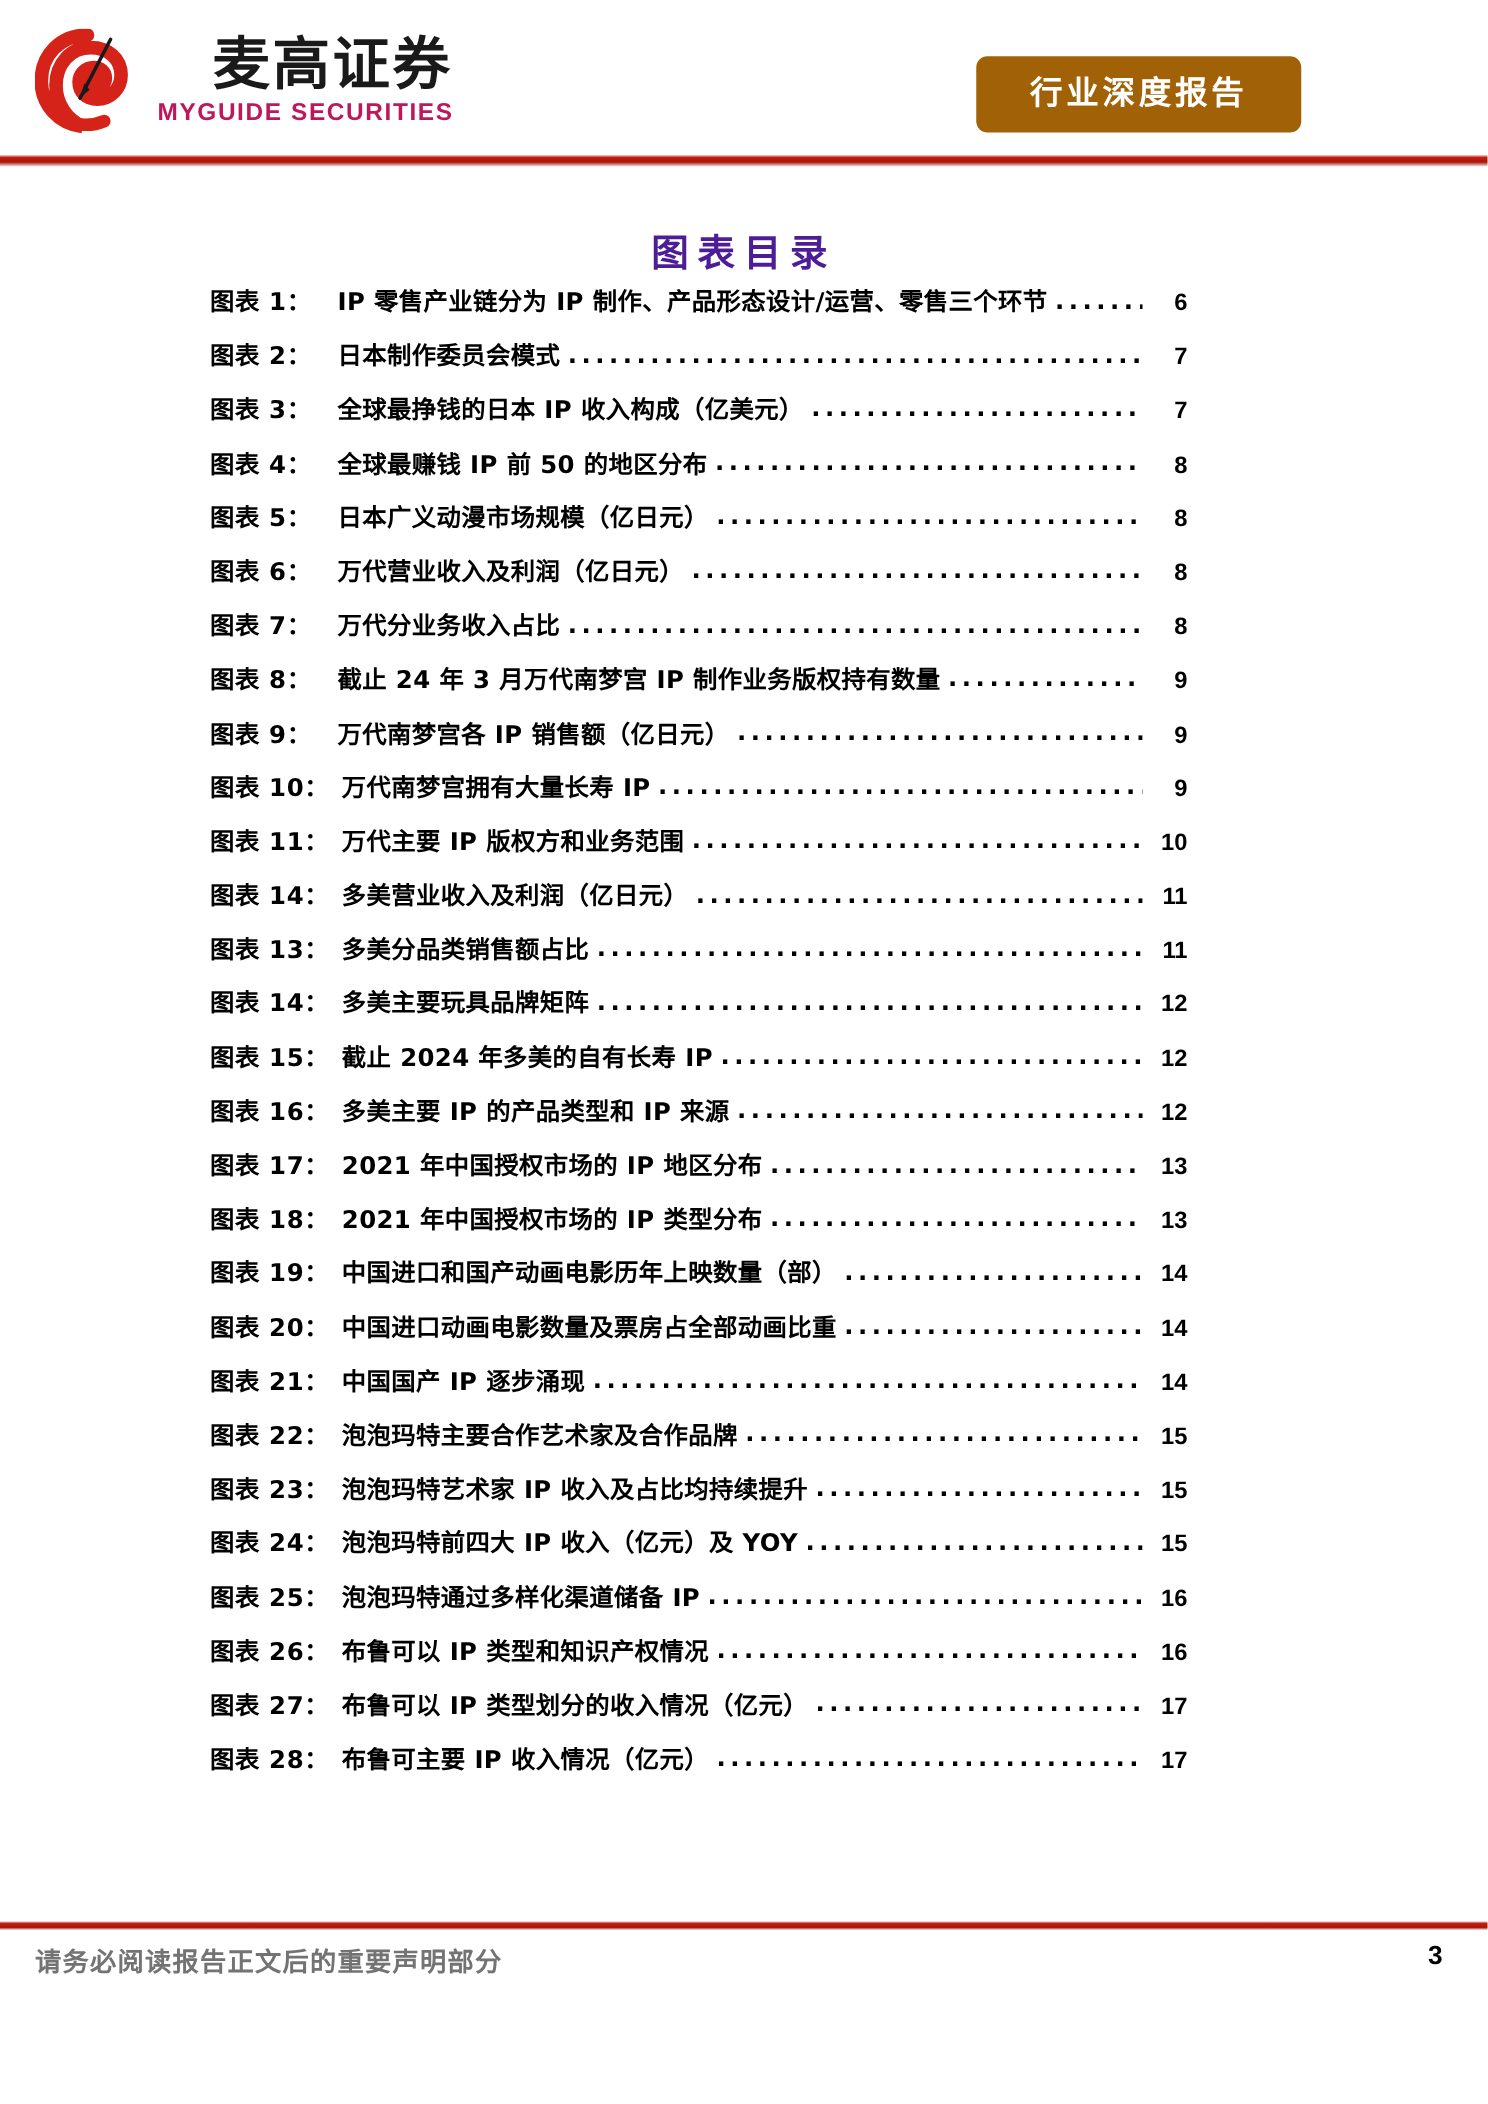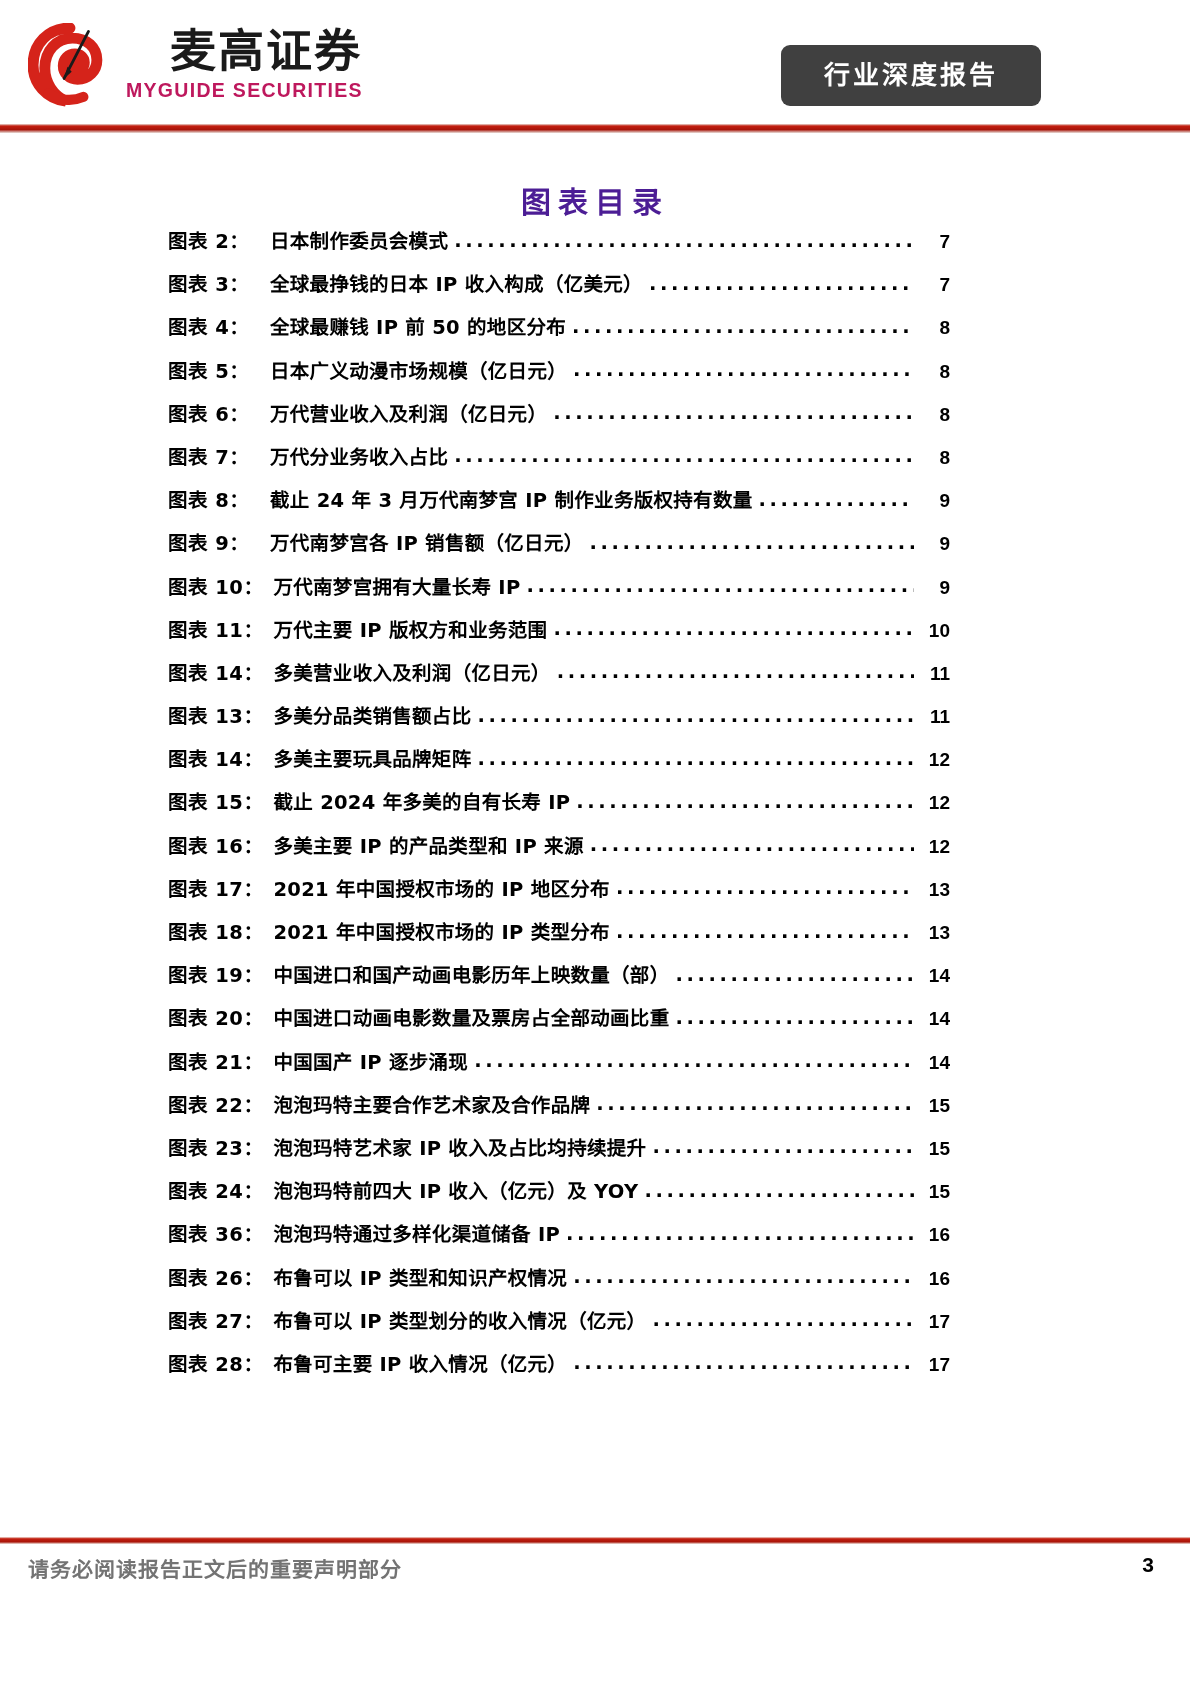--- a/index.html
+++ b/index.html
@@ -59,21 +59,21 @@
     letter-spacing: 1.3px;
     color: #be185d;
     margin-top: 4px;
     white-space: nowrap;
   }
 
   .report-badge {
     position: absolute;
     right: 149px;
     top: 45px;
-    background: #404040;
+    background: #a16207;
     color: #ffffff;
     border-radius: 9px;
     padding: 15px 43px;
     font-family: "DejaVu Sans", "Liberation Sans", sans-serif;
     font-size: 26px;
     font-weight: 600;
     letter-spacing: 3px;
     line-height: 1.2;
     white-space: nowrap;
   }
@@ -213,20 +213,26 @@
   </div>
 
   <div class="report-badge">行业深度报告</div>
 </div>
 <div class="header-rule"></div>
 
 <div class="doc-title">图表目录</div>
 
 <div class="toc" id="toc-container">
     <div class="toc-row">
+      <span class="toc-label">图表 1：</span>
+      <span class="toc-text">IP 零售产业链分为 IP 制作、产品形态设计/运营、零售三个环节</span>
+      <span class="toc-leader"></span>
+      <span class="toc-page">6</span>
+    </div>
+    <div class="toc-row">
       <span class="toc-label">图表 2：</span>
       <span class="toc-text">日本制作委员会模式</span>
       <span class="toc-leader"></span>
       <span class="toc-page">7</span>
     </div>
     <div class="toc-row">
       <span class="toc-label">图表 3：</span>
       <span class="toc-text">全球最挣钱的日本 IP 收入构成（亿美元）</span>
       <span class="toc-leader"></span>
       <span class="toc-page">7</span>
@@ -351,21 +357,21 @@
       <span class="toc-leader"></span>
       <span class="toc-page">15</span>
     </div>
     <div class="toc-row">
       <span class="toc-label">图表 24：</span>
       <span class="toc-text">泡泡玛特前四大 IP 收入（亿元）及 YOY</span>
       <span class="toc-leader"></span>
       <span class="toc-page">15</span>
     </div>
     <div class="toc-row">
-      <span class="toc-label">图表 36：</span>
+      <span class="toc-label">图表 25：</span>
       <span class="toc-text">泡泡玛特通过多样化渠道储备 IP</span>
       <span class="toc-leader"></span>
       <span class="toc-page">16</span>
     </div>
     <div class="toc-row">
       <span class="toc-label">图表 26：</span>
       <span class="toc-text">布鲁可以 IP 类型和知识产权情况</span>
       <span class="toc-leader"></span>
       <span class="toc-page">16</span>
     </div>

